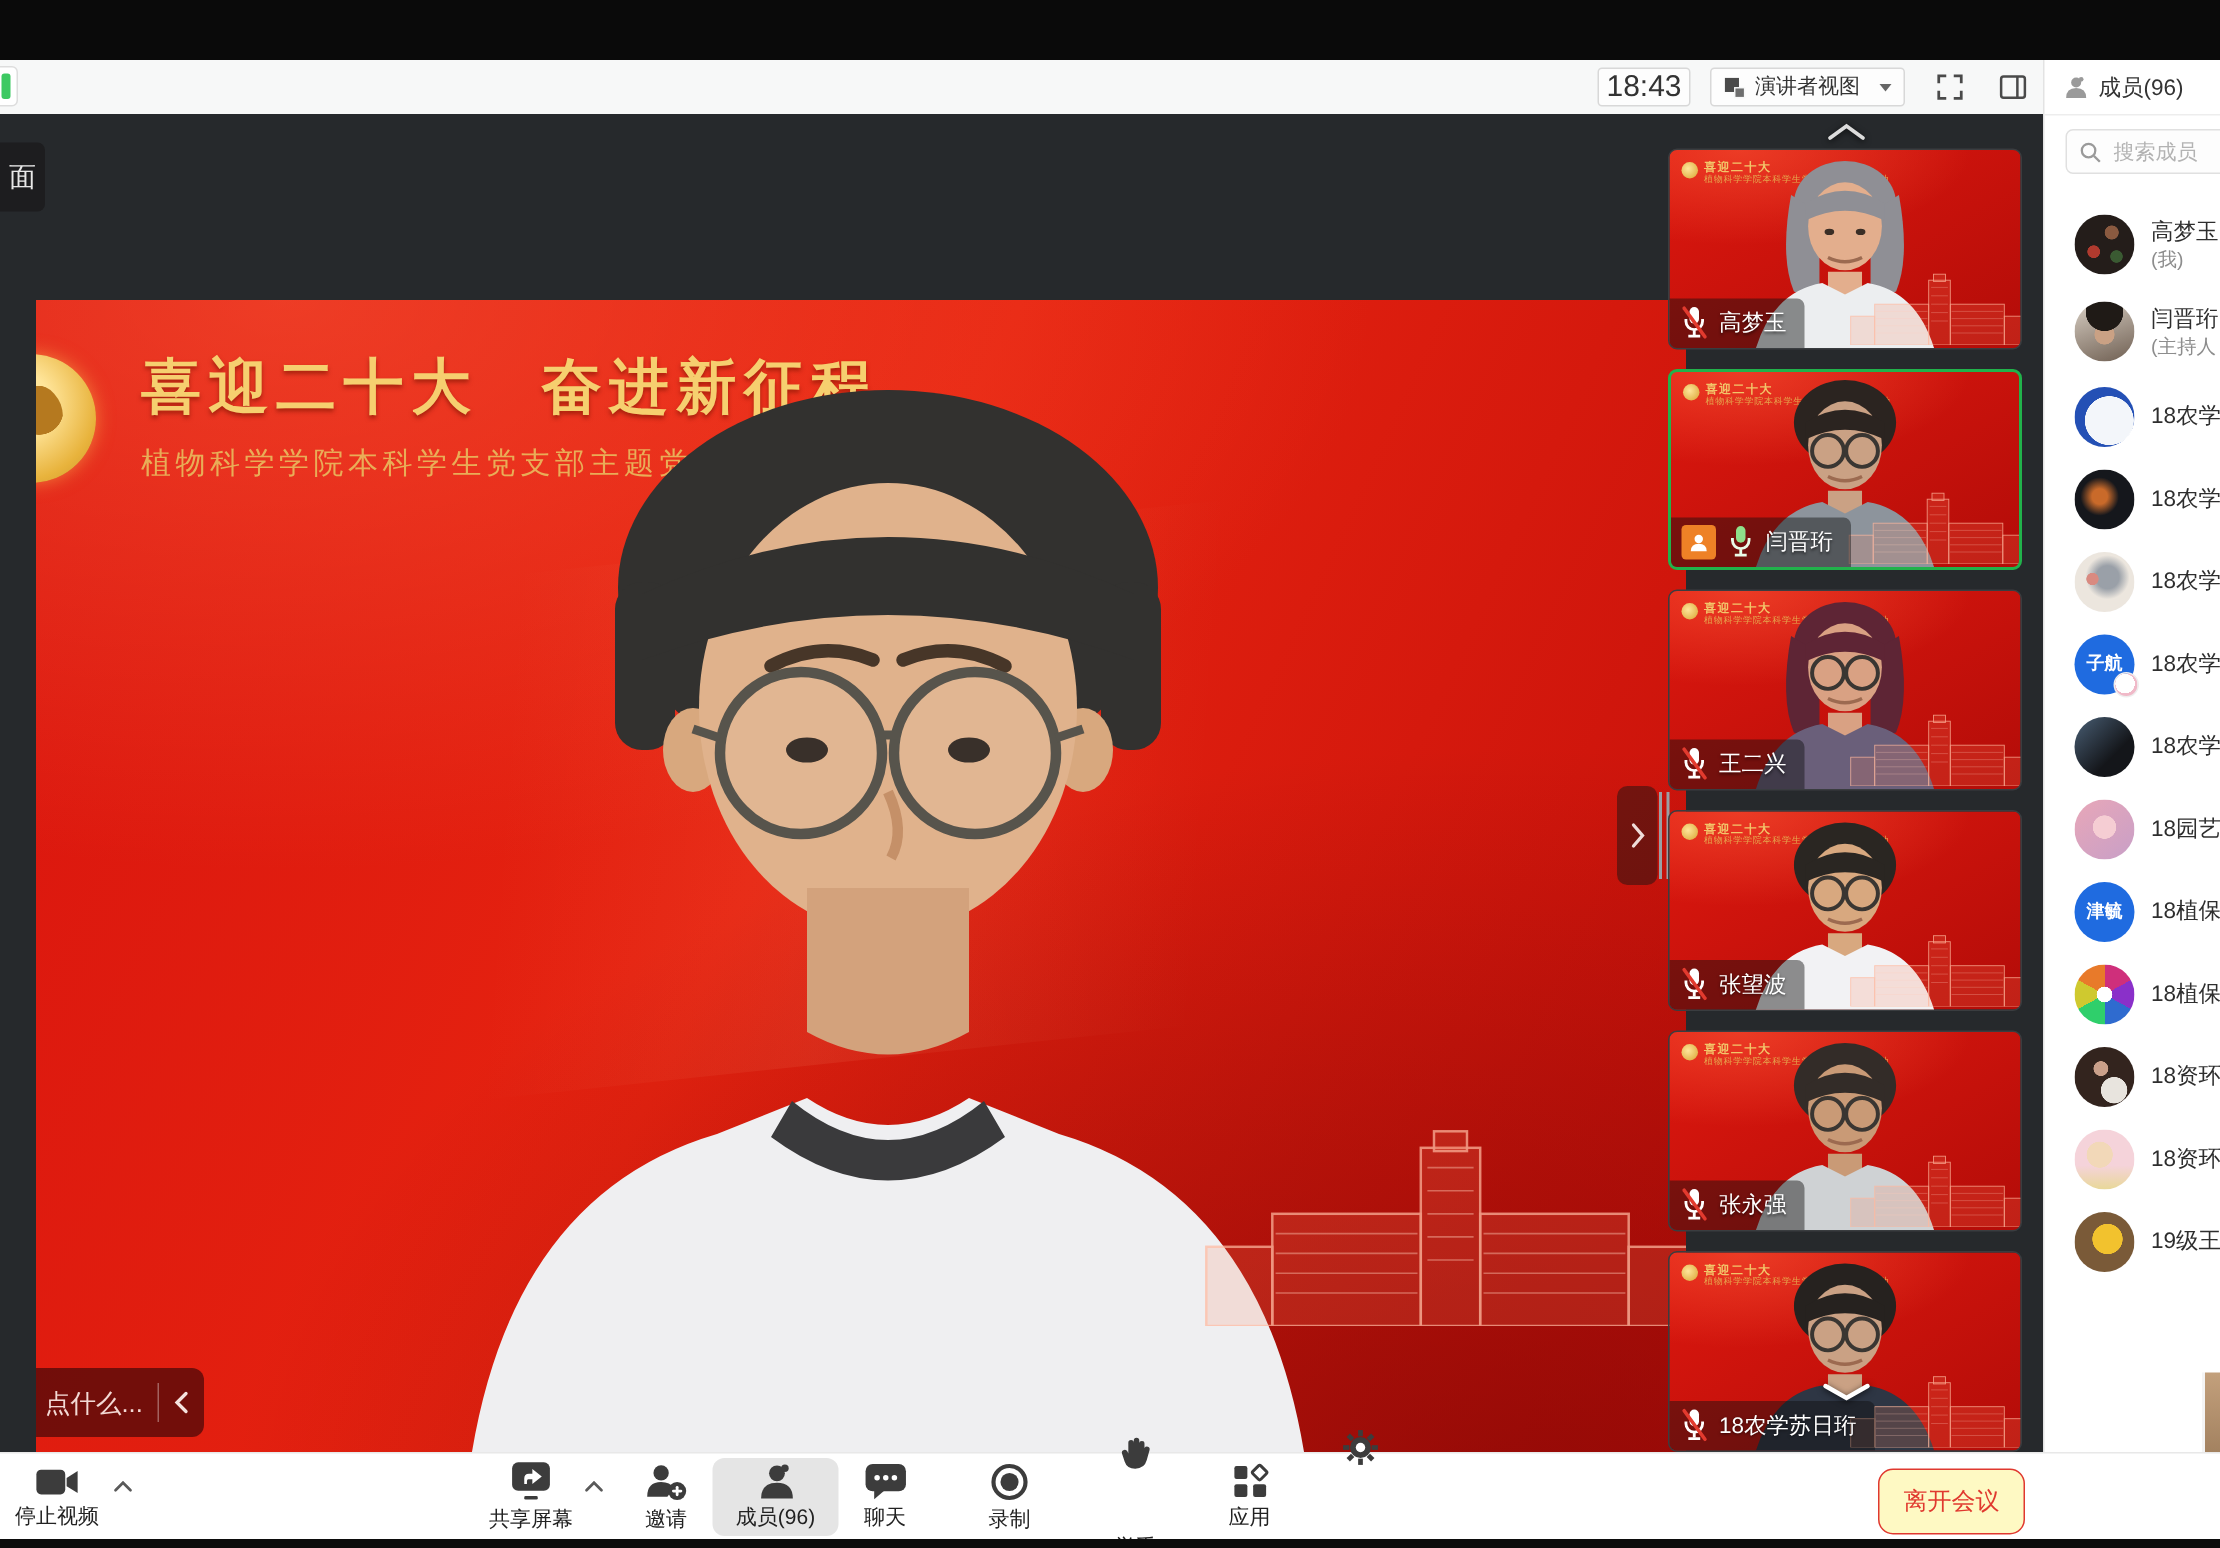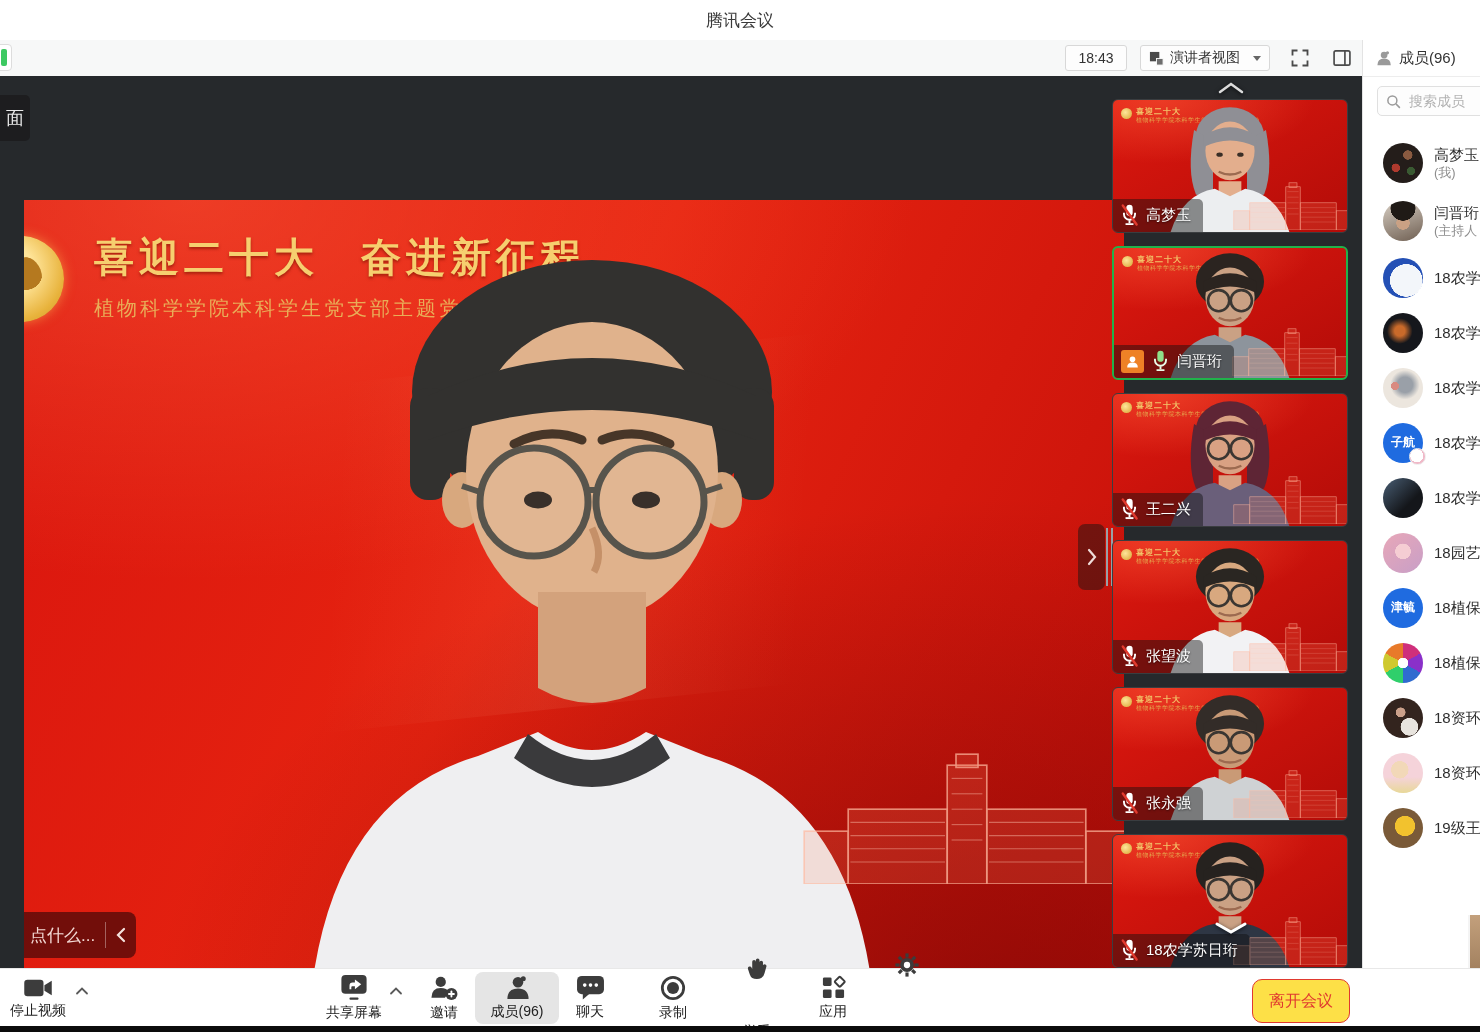--- a/index.html
+++ b/index.html
@@ -10,21 +10,21 @@
             display:flex;align-items:center;justify-content:center;}
   #titlebar .t{font-size:17px;color:#3a3a3a;}
   
   #topbar{position:absolute;left:0;top:40px;width:1362px;height:36px;background:#f7f8f8;
           border-bottom:1px solid #e2e2e2;}
   #signal-chip{position:absolute;left:-14px;top:4px;width:26px;height:27px;background:#fff;
                border:1px solid #ddd;border-radius:4px;display:flex;align-items:center;justify-content:flex-end;padding-right:4px;box-sizing:border-box;}
   #signal-chip .bar{width:6px;height:17px;background:#3dc962;border-radius:2px;}
   .tb-box{position:absolute;top:5px;height:26px;border:1px solid #d8d8d8;border-radius:3px;
           background:#fdfdfd;display:flex;align-items:center;box-sizing:border-box;}
-  #time-box{left:1065px;width:62px;justify-content:center;font-size:14px;color:#333;}
+  #time-box{left:1065px;width:62px;justify-content:center;font-size:20px;color:#333;}
   #view-select{left:1140px;width:130px;padding:0 8px;gap:6px;font-size:14px;color:#333;}
   #view-select .caret{width:0;height:0;border-left:4px solid transparent;border-right:4px solid transparent;
                       border-top:5px solid #666;margin-left:auto;}
   .tb-icon-btn{position:absolute;top:6px;width:24px;height:24px;display:flex;align-items:center;justify-content:center;}
   #fullscreen-btn{left:1288px;} #sidebar-btn{left:1330px;}
   
   #stage{position:absolute;left:0;top:76px;width:1362px;height:892px;background:#26292c;overflow:hidden;}
   #share-tooltip{position:absolute;left:0;top:19px;width:30px;height:46px;background:#1d1d1f;
                  border-radius:0 5px 5px 0;color:#e8e8e8;font-size:18px;display:flex;align-items:center;justify-content:center;}
   
@@ -119,32 +119,29 @@
   #corner-sliver{position:absolute;left:1468px;top:915px;width:12px;height:95px;
                  background:linear-gradient(#c3a07c,#8a6a4a);border-left:2px solid #f4f4f4;}
   
   #bottombar{position:absolute;left:0;top:968px;width:1480px;height:58px;background:#fff;border-top:1px solid #e8e8e8;box-sizing:border-box;}
   .bb-item{position:absolute;top:3px;width:84px;height:52px;display:flex;flex-direction:column;
            align-items:center;justify-content:center;gap:3px;border-radius:8px;}
   .bb-item.hl{background:#e5e5e5;}
   .bb-item .lbl{font-size:14px;color:#222;white-space:nowrap;}
   .bb-chev{position:absolute;top:18px;}
   #leave-btn{position:absolute;left:1252px;top:10px;width:96px;height:42px;border:1px solid #e0392f;border-radius:10px;
-             color:#e0392f;font-size:16px;display:flex;align-items:center;justify-content:center;background:#fde047;}
+             color:#e0392f;font-size:16px;display:flex;align-items:center;justify-content:center;background:#fef9c3;}
   #bottom-strip{position:absolute;left:0;top:1026px;width:1480px;height:6px;background:#0c0c0c;}
   svg{display:block;}
 </style>
 </head>
 <body>
 
 <div id="app">
 
-  <header id="titlebar">
-    <span class="t">腾讯会议</span>
-  </header>
 
   <div id="topbar">
     <div id="signal-chip">
         <span class="bar"></span>
       </div>
     <div id="time-box" class="tb-box">18:43</div>
     <div id="view-select" class="tb-box">
       <span>
         <svg width="15" height="15" viewBox="0 0 16 16">
             <rect x="1" y="1" width="10" height="10" fill="#4a4a4a"></rect>

